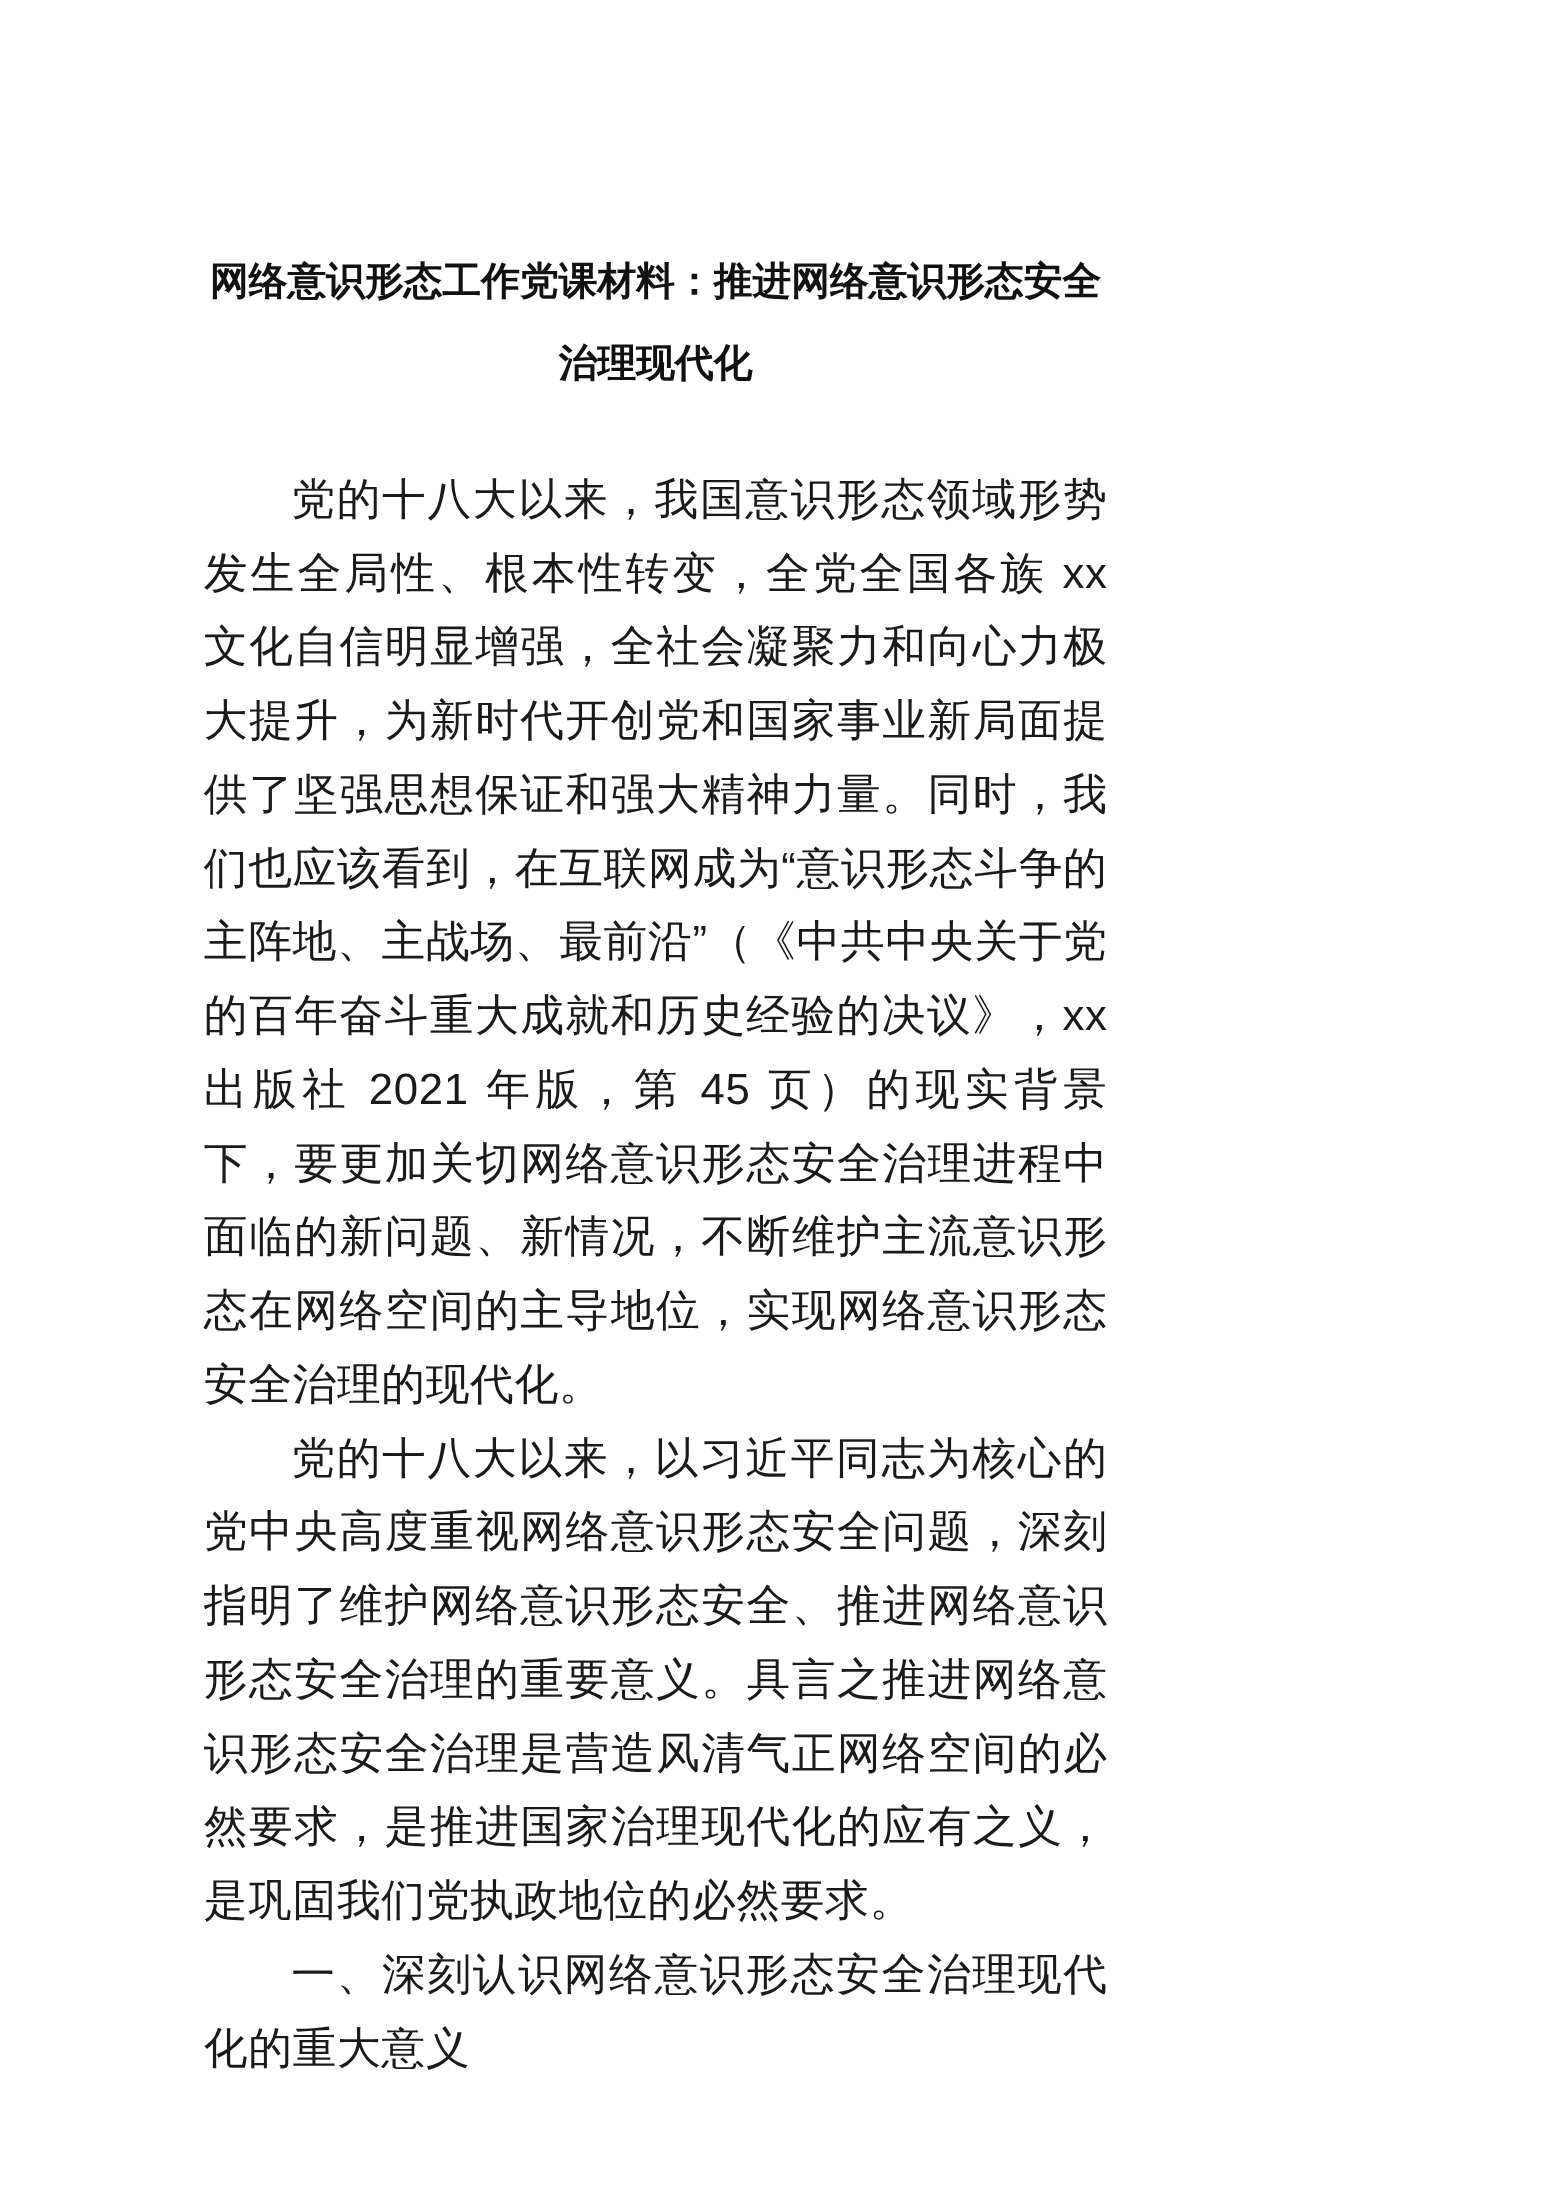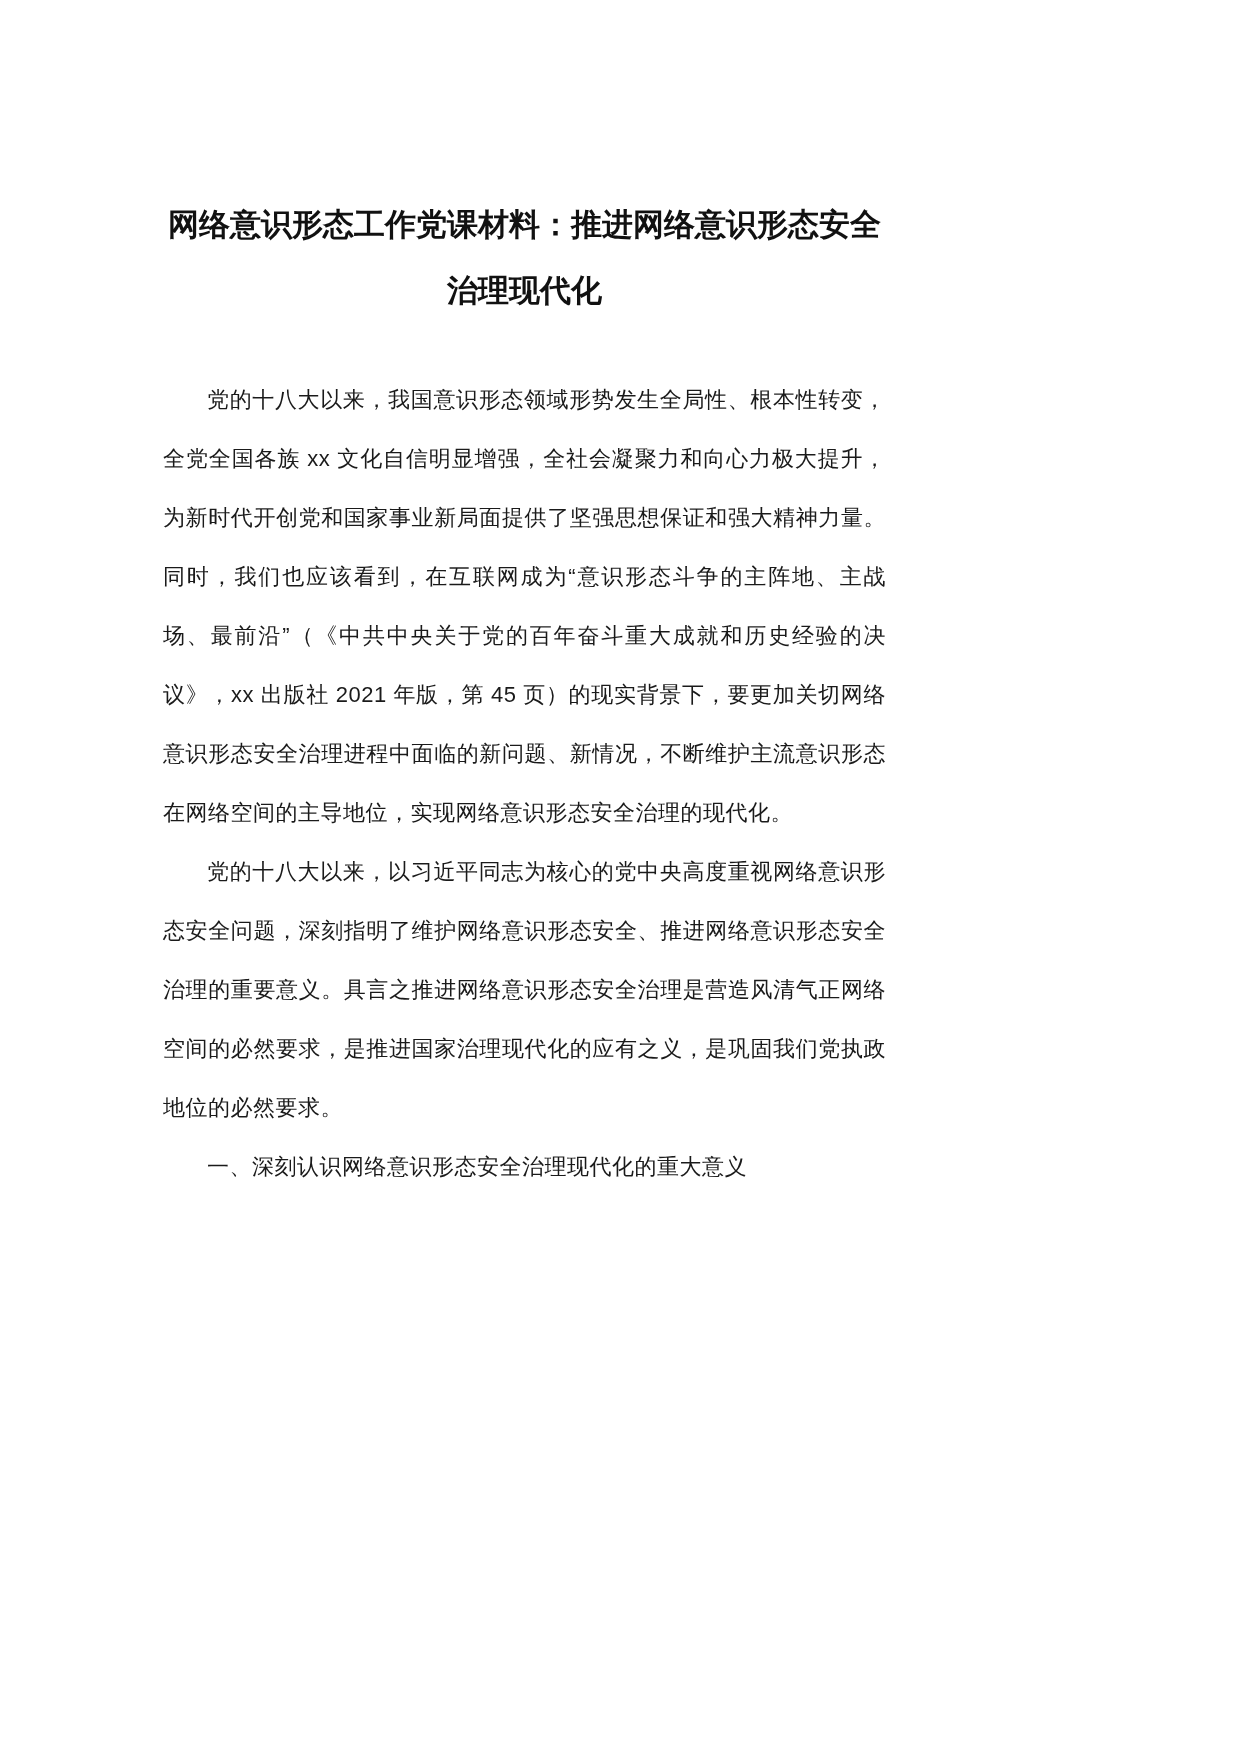--- a/index.html
+++ b/index.html
@@ -20,21 +20,21 @@
     }
     .doc-title {
       font-size: 31px;
       font-weight: bold;
       text-align: center;
       line-height: 66px;
       margin: 0 0 46px 0;
       color: #111111;
     }
     .para {
-      font-size: 22px;
+      font-size: 35px;
       line-height: 59px;
       text-align: justify;
       text-indent: 2em;
       margin: 0;
       letter-spacing: 0.5px;
       word-break: break-all;
       color: #1a1a1a;
     }
   </style>
 </head>

